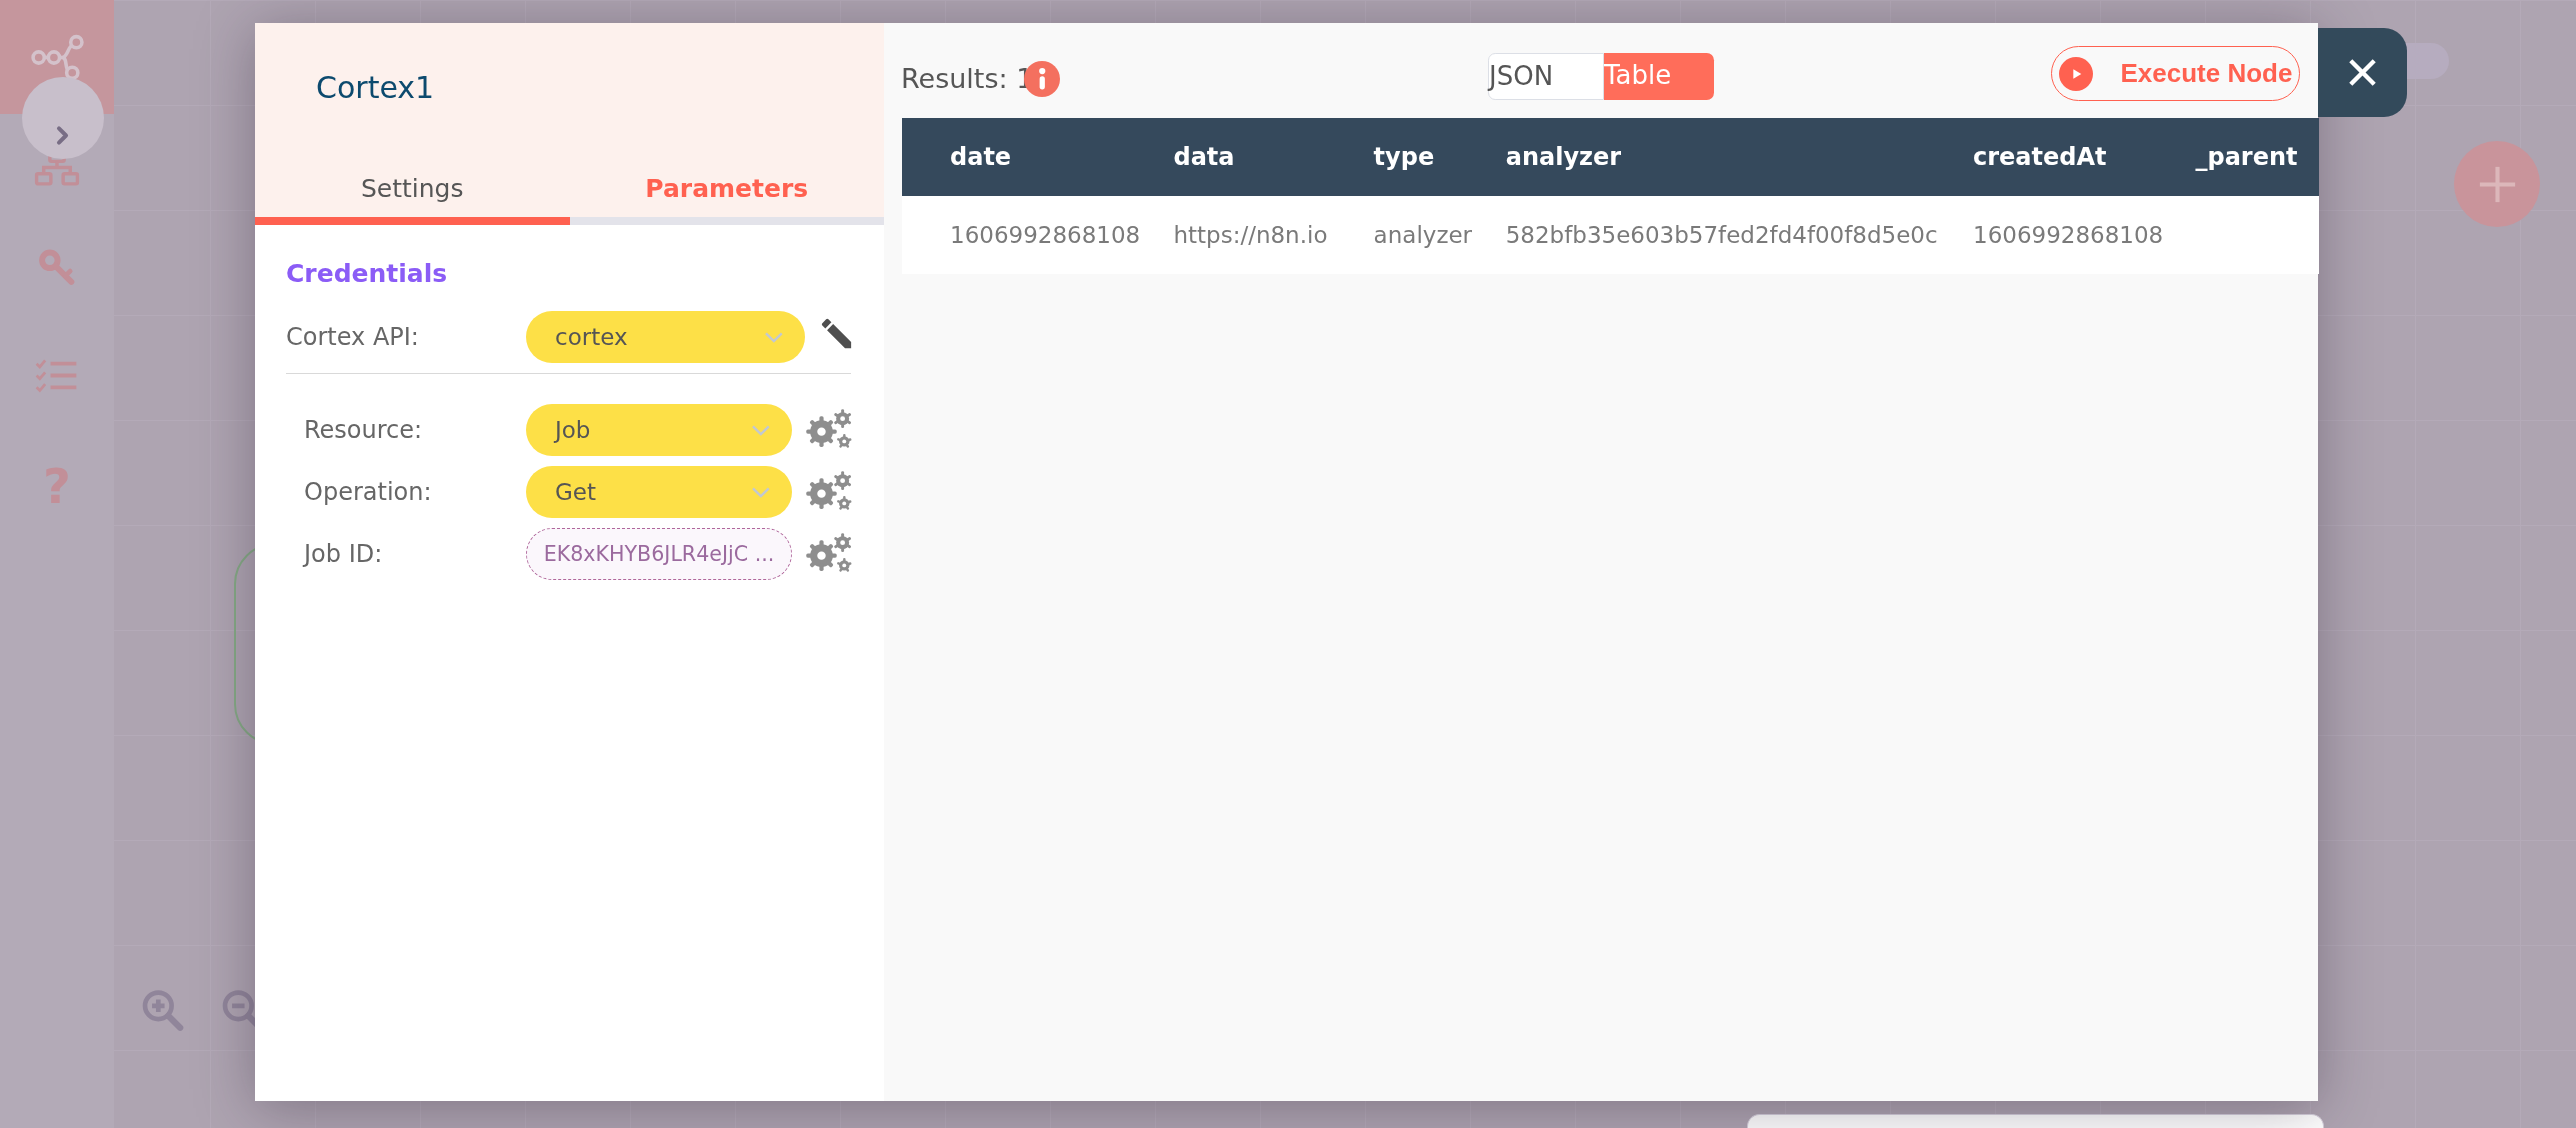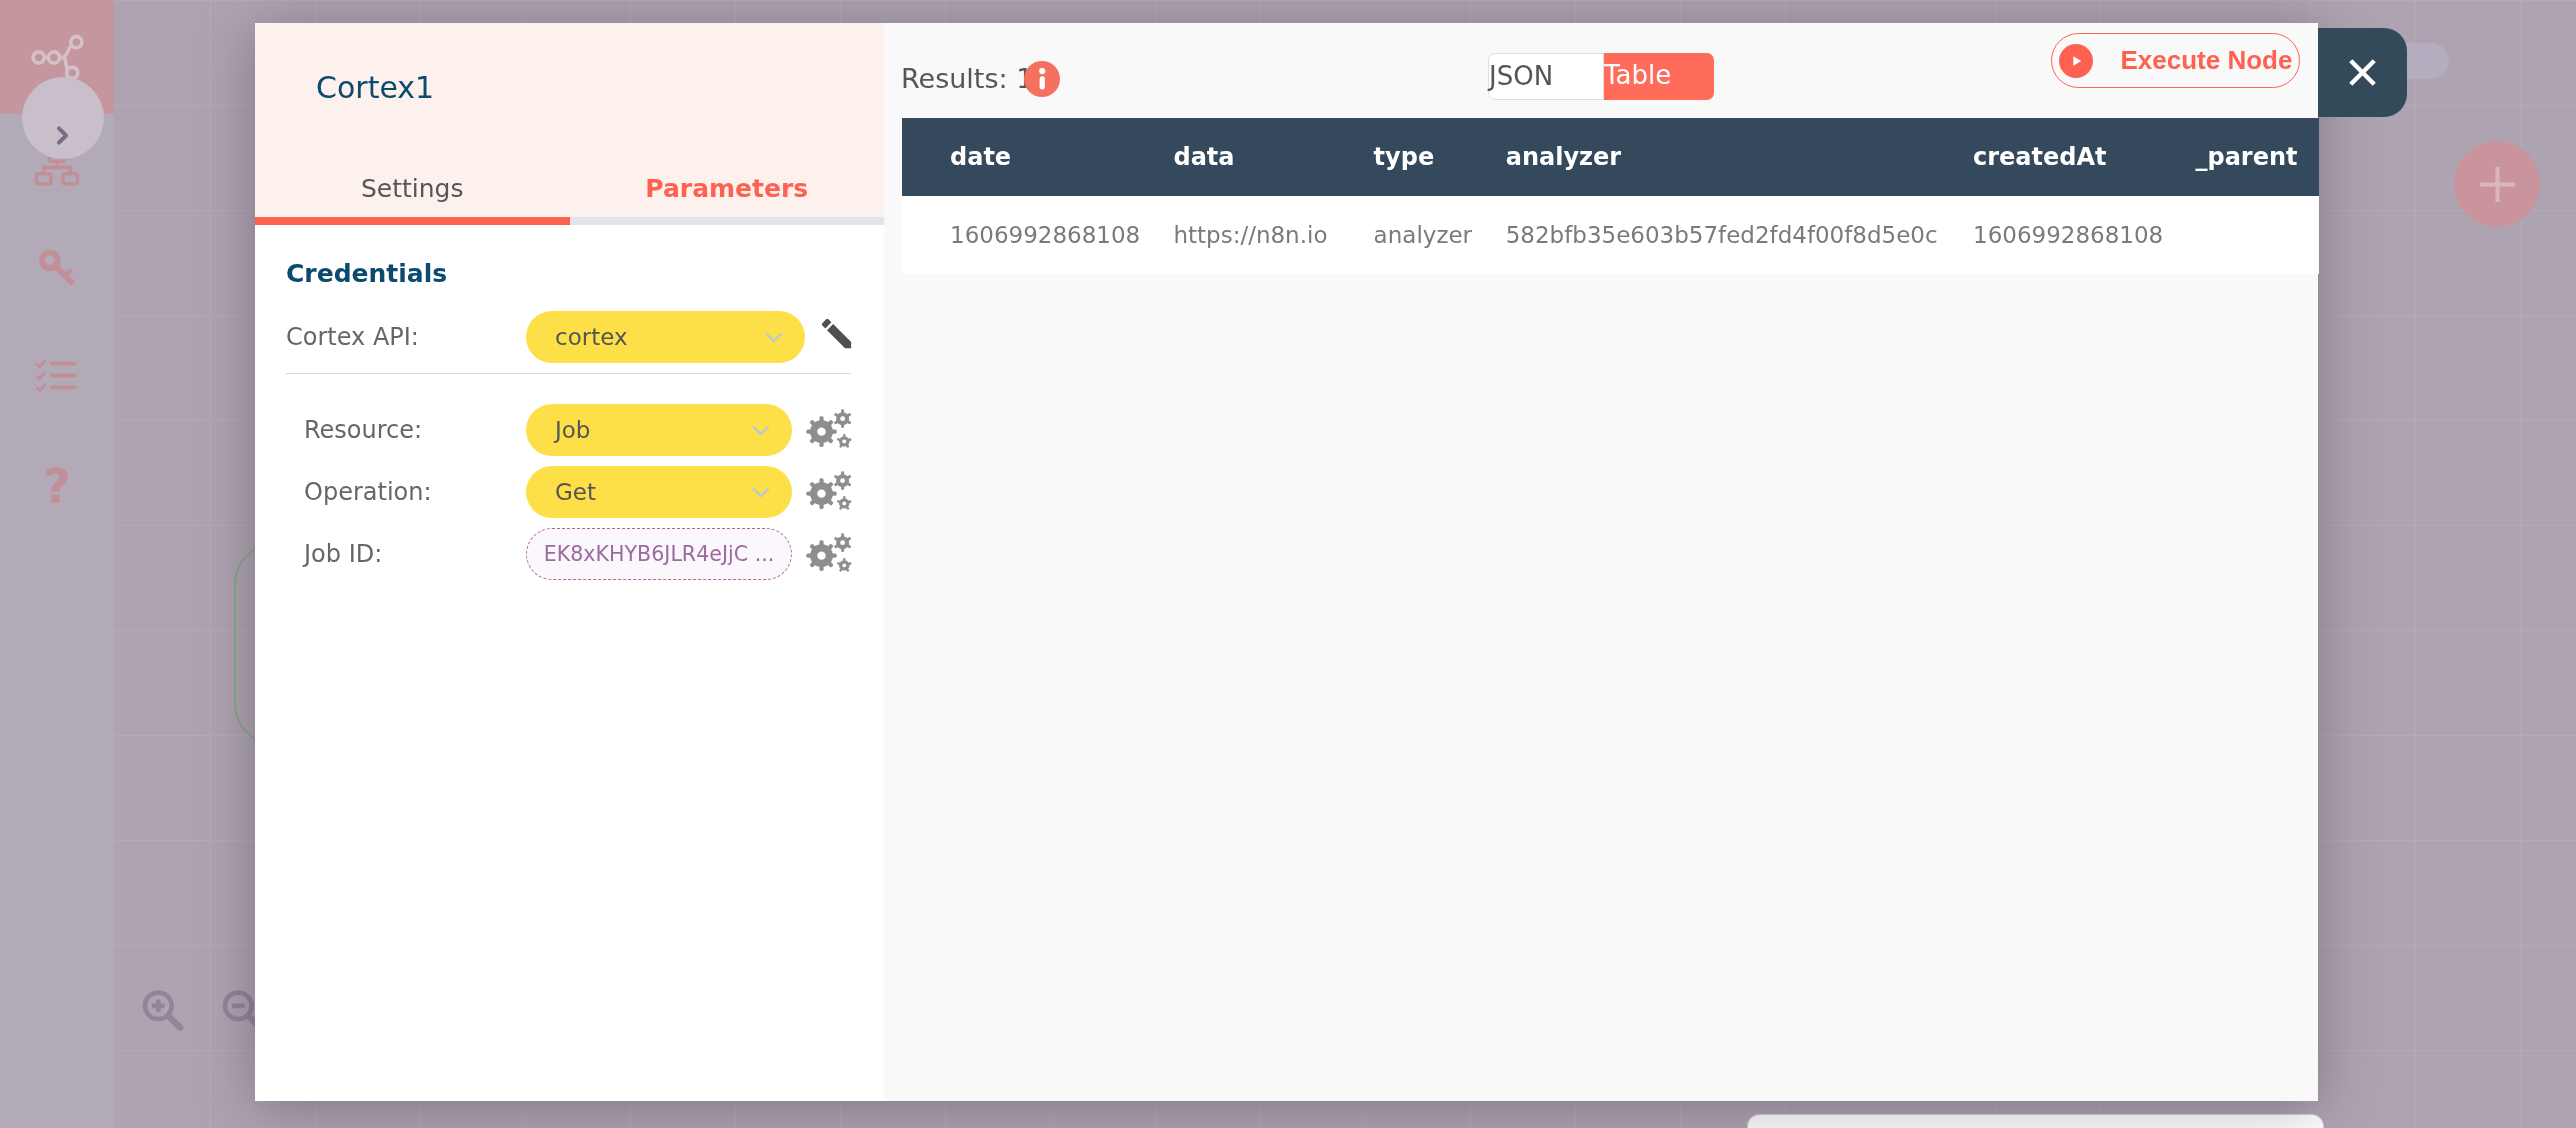--- a/index.html
+++ b/index.html
@@ -60,21 +60,21 @@
   .left-panel { width: 629px; background: #ffffff; position: relative; flex: none; }
   .panel-header { height: 194px; background: #fdf1ed; position: relative; }
   .node-title { position: absolute; left: 61px; top: 47px; font-size: 30px; color: #0c4a6e; }
   .tabs { position: absolute; left: 0; right: 0; bottom: 0; height: 57px; display: flex; }
   .tab { flex: 1; text-align: center; line-height: 57px; font-size: 25px; color: #565656; cursor: pointer; }
   .tab.active { color: #ff6150; font-weight: bold; }
   .tab-underline { height: 8px; display: flex; }
   .tab-underline .seg-active { width: 50%; background: #ff6150; }
   .tab-underline .seg-rest { width: 50%; background: #e3e3ea; }
   .left-content { position: relative; height: calc(100% - 202px); background: #fff; }
-  .cred-heading { position: absolute; left: 31px; top: 34px; font-size: 25px; font-weight: bold; color: #0c4a6e; }
+  .cred-heading { position: absolute; left: 31px; top: 34px; font-size: 25px; font-weight: bold; color: #8b5cf6; }
   .param-label { position: absolute; transform: translateY(-50%); font-size: 24px; color: #666; }
   .select-pill {
     position: absolute; height: 52px; border-radius: 26px; background: #fde047;
     display: flex; align-items: center; padding: 0 21.5px 0 29px; cursor: pointer;
   }
   .select-pill .val { font-size: 23px; color: #555; flex: 1; }
   .expr-pill {
     position: absolute; height: 52px; border-radius: 26px; background: #fbf7fc;
     border: 1.8px dashed #b0679b; display: flex; align-items: center; justify-content: center;
     cursor: pointer;
@@ -87,21 +87,21 @@
   .results-label { position: absolute; left: 17px; top: 55px; transform: translateY(-50%); font-size: 27px; color: #565656; }
   .info-icon {
     position: absolute; left: 140px; top: 38px; width: 36px; height: 36px; border-radius: 50%;
     background: #f4705f; display: flex; align-items: center; justify-content: center; cursor: pointer;
   }
   .toggle { position: absolute; left: 604px; top: 29.5px; height: 47px; display: flex; cursor: pointer; }
   .toggle .opt { height: 47px; line-height: 45px; text-align: left; font-size: 26px; }
   .toggle .opt-json { width: 116px; background: #fff; color: #555; border: 0.9px solid #dcdfe6; border-radius: 7.2px 0 0 7.2px; }
   .toggle .opt-table { width: 110px; background: #ff6d5a; color: #fff; border-radius: 0 7.2px 7.2px 0; }
   .execute-btn {
-    position: absolute; left: 1167px; top: 10px; width: 249px; height: 55px;
+    position: absolute; left: 1167px; top: 23px; width: 249px; height: 55px;
     border: 1.8px solid #ff6150; border-radius: 28px; background: transparent;
     display: flex; align-items: center; justify-content: center; gap: 28px; cursor: pointer;
   }
   .execute-btn .lbl { font-size: 26px; font-weight: 600; color: #ff6150; }
   .play-circle { width: 34px; height: 34px; border-radius: 50%; background: #ff6150;
     display: flex; align-items: center; justify-content: center; }
   .results-table { position: absolute; left: 18px; top: 95px; width: 1417px; border-collapse: collapse; table-layout: fixed; }
   .results-table th {
     background: #35495c; color: #fff; font-size: 24px; font-weight: bold;
     height: 78px; text-align: left; padding-left: 14.3px; white-space: nowrap; overflow: hidden;

